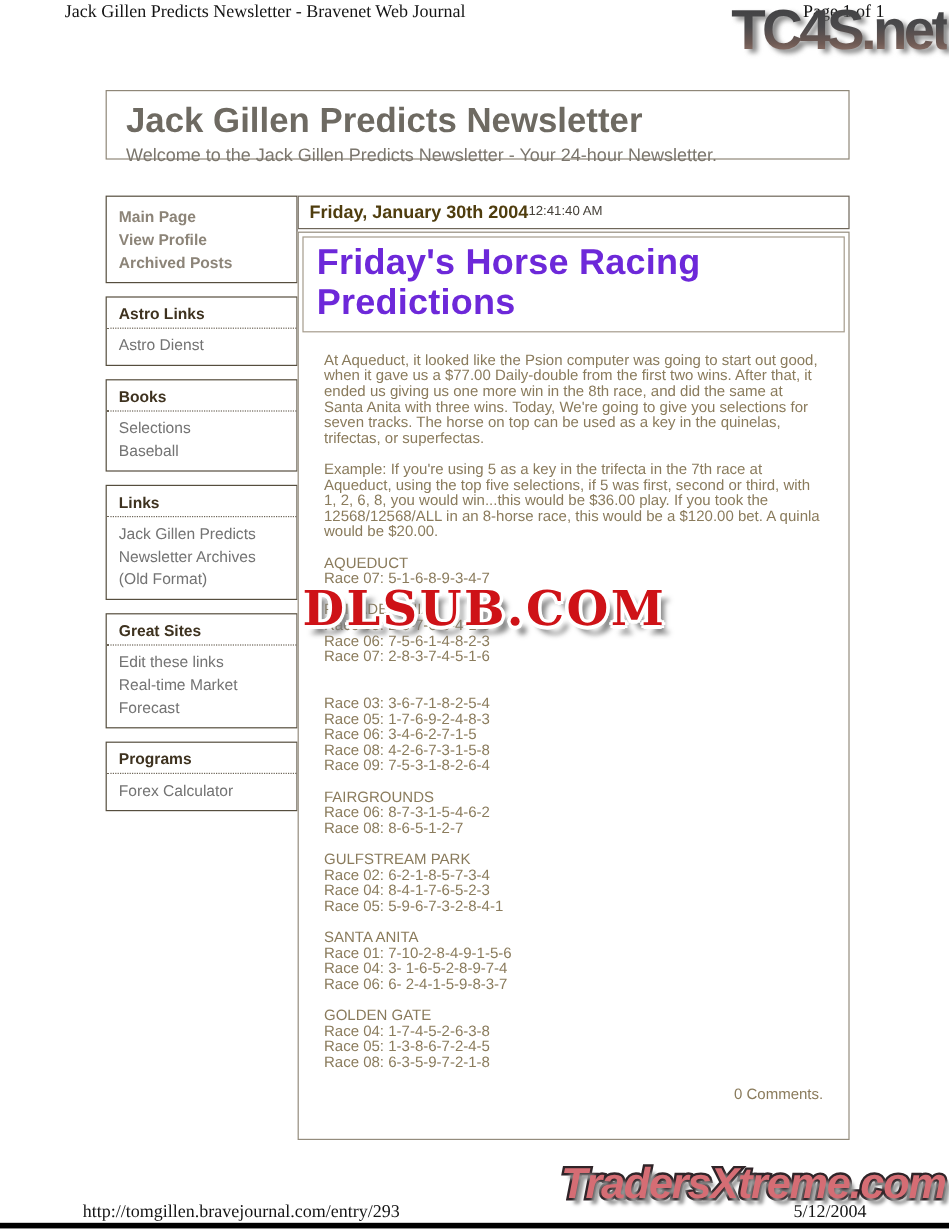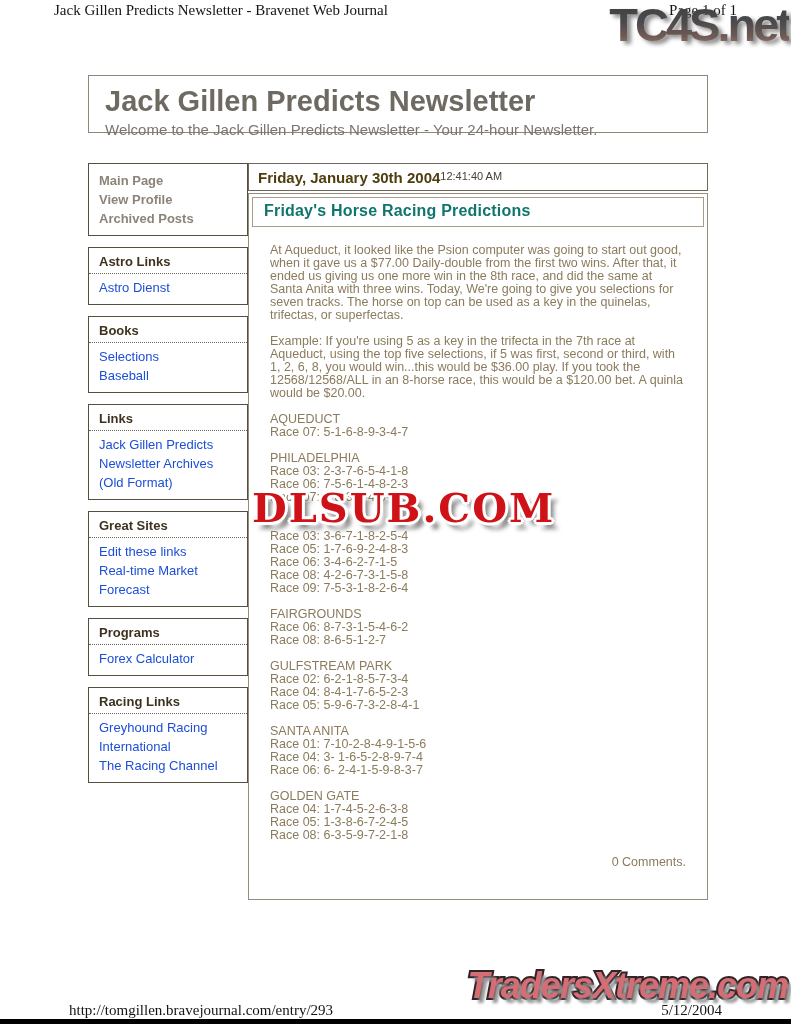--- a/index.html
+++ b/index.html
@@ -57,33 +57,33 @@
 
   
   .columns { position:absolute; left:88px; top:163px; width:620px; display:flex; align-items:flex-start; }
   .sidebar { flex:0 0 160px; }
 
   .side-box { border:1px solid #564e3e; margin-bottom:11px; background:#fff; }
   .nav-box  { padding:7px 10px; }
   .nav-item { font-size:13px; font-weight:bold; color:#8c8478; line-height:19px; cursor:pointer; }
   .side-title { font-size:13px; font-weight:bold; color:#3e321f; padding:6px 10px 4px; border-bottom:1px dotted #6b6355; }
   .side-links { padding:4px 10px 7px; }
-  .side-link  { font-size:13px; color:#1d4ed8; line-height:19px; cursor:pointer; }
+  .side-link  { font-size:13px; color:#737373; line-height:19px; cursor:pointer; }
 
   .main { flex:1 1 auto; min-width:0; }
   .date-bar {
     border:1px solid #6f675a; display:flex; justify-content:flex-start;
     align-items:flex-start; padding:5px 9px 4px; margin-bottom:2px; background:#fff;
   }
   .date-text { font-size:15px; font-weight:bold; color:#4f3d0e; }
   .time-text { font-size:11px; color:#46413a; margin-top:1px; }
 
   .article { border:1px solid #948c7d; padding:3px 3px 0; background:#fff; }
   .headline-box { border:1px solid #a59c8c; padding:4px 8px 6px 11px; }
-  .headline { font-size:16px; font-weight:bold; color:#0f766e; letter-spacing:0.2px; }
+  .headline { font-size:30px; font-weight:bold; color:#6d28d9; letter-spacing:0.2px; }
   .article-body { padding:17px 18px 30px; font-size:12.5px; line-height:13px; color:#8a7b5c; }
   .body-para { margin:0 0 13px; }
   .track { margin-bottom:13px; }
   .track-name, .race-line { white-space:pre-wrap; min-height:13px; }
   .comments { text-align:right; margin-top:14px; color:#8a7b5c; cursor:pointer; }
 </style>
 </head>
 <body>
 
 <div class="page">
@@ -134,27 +134,20 @@
               <div class="side-link">Edit these links</div>
               <div class="side-link">Real-time Market Forecast</div>
             </div>
           </div>
           <div class="side-box">
             <div class="side-title">Programs</div>
             <div class="side-links">
               <div class="side-link">Forex Calculator</div>
             </div>
           </div>
-          <div class="side-box">
-            <div class="side-title">Racing Links</div>
-            <div class="side-links">
-              <div class="side-link">Greyhound Racing International</div>
-              <div class="side-link">The Racing Channel</div>
-            </div>
-          </div>
         </div>
     </div>
 
     <div class="main">
       <div class="date-bar">
         <span class="date-text">Friday, January 30th 2004</span>
         <span class="time-text">12:41:40 AM</span>
       </div>
 
       <div class="article">

